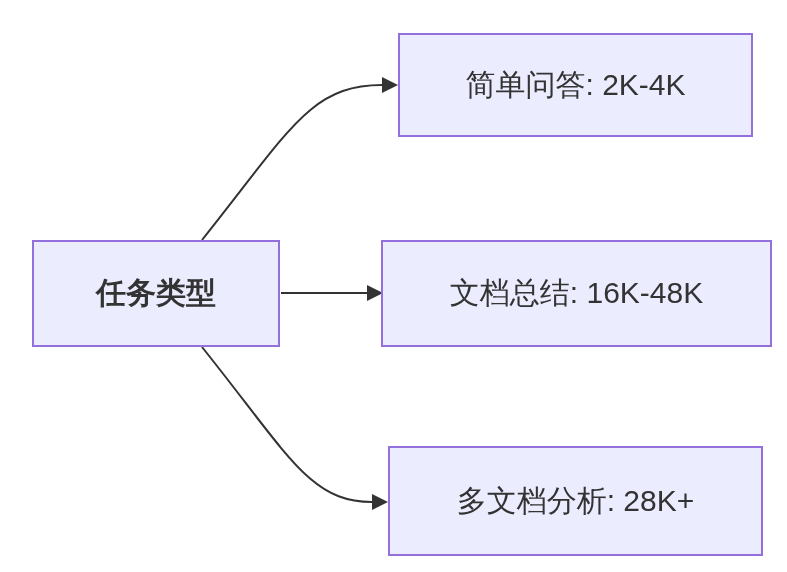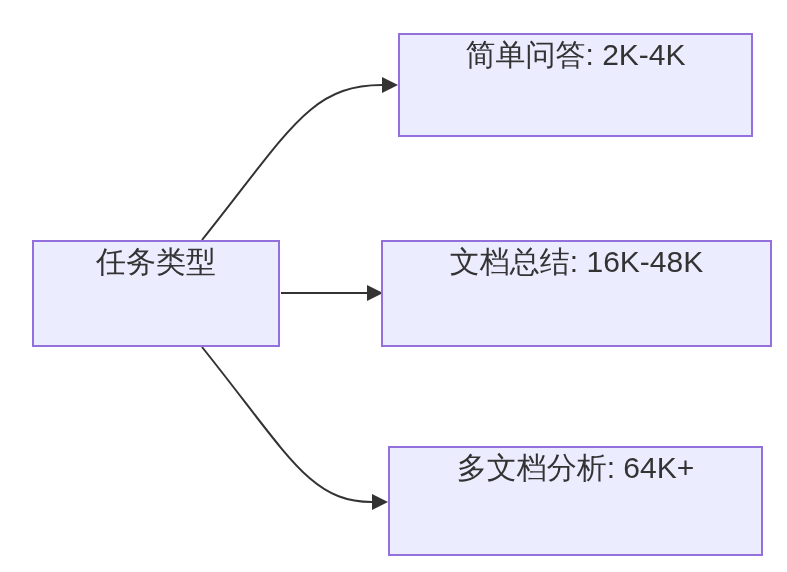--- a/index.html
+++ b/index.html
@@ -33,26 +33,26 @@
     stroke: none;
   }
   .node {
     position: absolute;
     box-sizing: border-box;
     background: var(--node-fill, #ECECFF);
     border: 2px solid var(--node-border, #9370DB);
     color: var(--text, #333333);
     font-size: 30px;
     display: flex;
-    align-items: flex-start;
+    align-items: center;
     justify-content: center;
     text-align: center;
     white-space: nowrap;
   }
-  .node-root    { left: 32px;  top: 240px; width: 248px; height: 107px; }
+  .node-root    { left: 32px;  top: 240px; width: 248px; height: 107px; font-weight: bold; }
   .node-child-0 { left: 398px; top: 33px;  width: 355px; height: 104px; }
   .node-child-1 { left: 381px; top: 240px; width: 391px; height: 107px; }
   .node-child-2 { left: 388px; top: 446px; width: 375px; height: 110px; }
 </style>
 </head>
 <body>
 
 <div class="canvas">
 
   <svg class="edges" viewBox="0 0 787 572" xmlns="http://www.w3.org/2000/svg">
@@ -72,16 +72,16 @@
 
   <div class="node node-child-0">
     <span>简单问答: 2K-4K</span>
   </div>
 
   <div class="node node-child-1">
     <span>文档总结: 16K-48K</span>
   </div>
 
   <div class="node node-child-2">
-    <span>多文档分析: 64K+</span>
+    <span>多文档分析: 28K+</span>
   </div>
 
 </div>
 
 </body></html>

